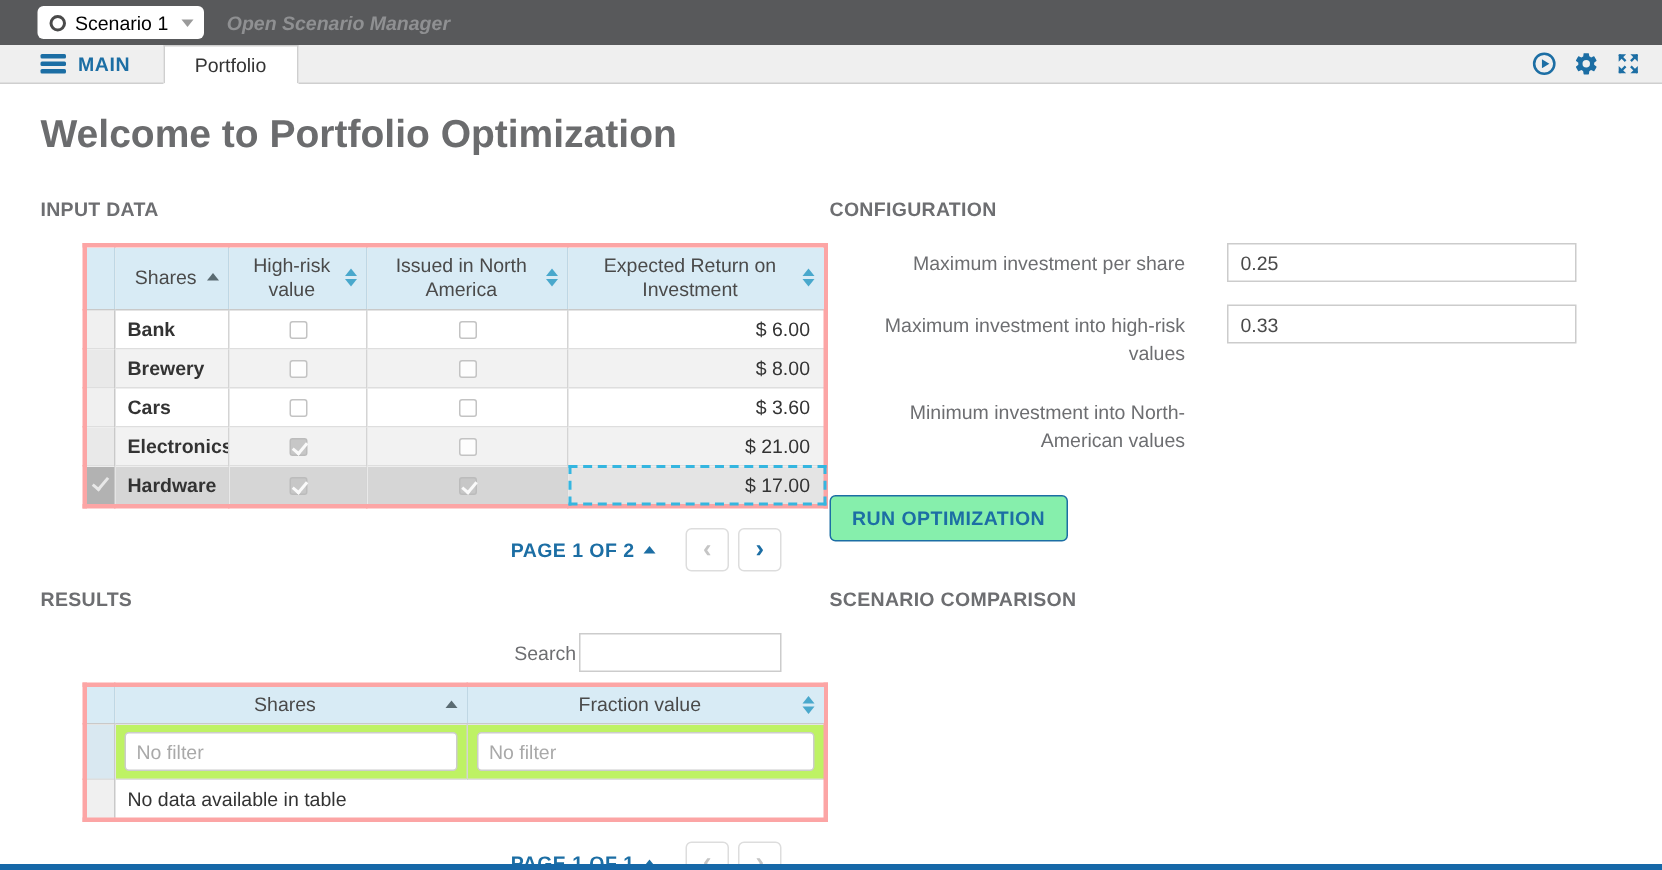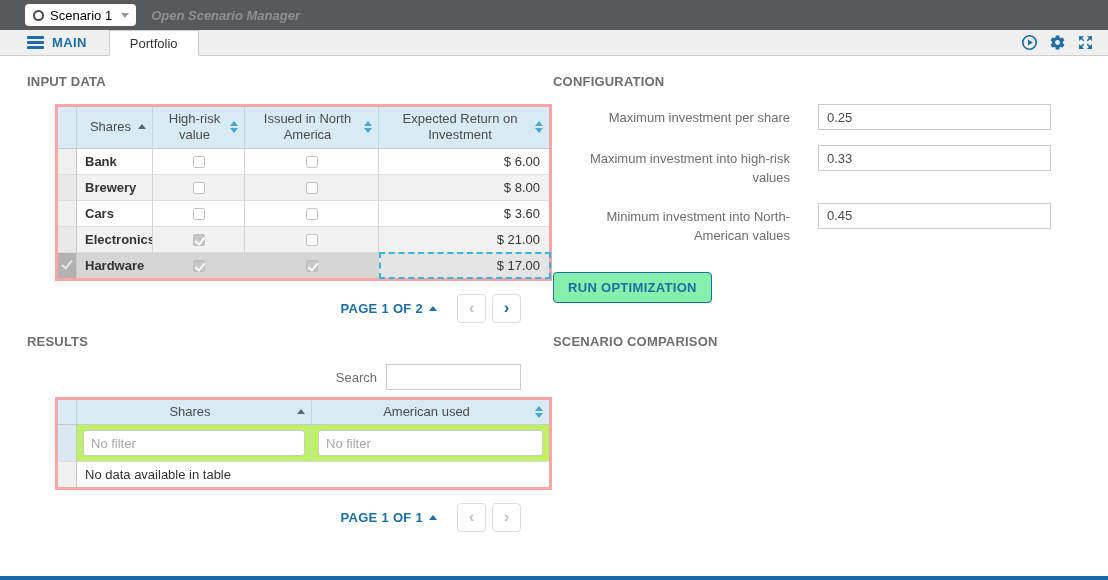--- a/index.html
+++ b/index.html
@@ -87,21 +87,21 @@
   
   .cfg-row { display:flex; align-items:flex-start; margin-bottom:15px; }
   .cfg-label { width:265px; padding-right:28px; text-align:right; font-size:13px; color:#6d6e71; line-height:1.45; padding-top:5px; }
   .cfg-input { width:233px; height:26px; border:1px solid #ccc; font-size:13px; color:#4a4a4a;
                padding:0 8px; font-family:"Liberation Sans", sans-serif; outline:none; }
   .run-btn { margin-top:12px; background:#86efac; border:1px solid #1c6ea4; border-radius:4px;
              color:#1c6ea4; font-size:13px; font-weight:bold; letter-spacing:.3px;
              padding:7px 14px; cursor:pointer; font-family:"Liberation Sans", sans-serif; }
 
   
-  .search-row { width:494px; display:flex; justify-content:flex-end; align-items:center; gap:9px; margin-bottom:7px; }
+  .search-row { width:494px; display:flex; justify-content:flex-end; align-items:center; gap:2px; margin-bottom:7px; }
   .search-label { font-size:13px; color:#6d6e71; }
   .search-input { width:135px; height:26px; border:1px solid #ccc; font-size:13px; padding:0 6px;
                   font-family:"Liberation Sans", sans-serif; outline:none; color:#4a4a4a; }
   td.filter-cell { padding:5px 6px; background:#bef264; }
   td.filter-gutter { background:#d9e8f1; border-right:1px solid #c9c9c9; }
   .filter-input { width:100%; height:26px; border:1px solid #ccc; border-radius:3px; font-size:13px;
                   padding:0 7px; font-family:"Liberation Sans", sans-serif; outline:none; color:#4a4a4a; }
   .filter-input::placeholder { color:#a9a9a9; }
   td.nodata { padding:5px 8px; color:#333; }
 
@@ -150,20 +150,21 @@
           <path d="M14 3h7v7z"></path>
             <path d="M3 14v7h7z"></path>
             <path d="M21 14v7h-7z"></path>
             <path d="M3 10V3h7z"></path>
         </g>
       </svg>
     </div>
   </div>
 
   <div class="content">
+    <div class="page-title">Welcome to Portfolio Optimization</div>
 
     <div class="grid">
 
       <div class="cell">
         <div class="section-title">INPUT DATA</div>
         <table class="dtable">
           <colgroup>
               <col style="width:20px">
               <col style="width:76px">
               <col style="width:92px">
@@ -255,21 +256,20 @@
         <div class="cfg-row">
           <div class="cfg-label">Maximum investment per share</div>
           <input class="cfg-input" type="text" value="0.25" style="">
         </div>
         <div class="cfg-row">
           <div class="cfg-label">Maximum investment into high-risk values</div>
           <input class="cfg-input" type="text" value="0.33" style="">
         </div>
         <div class="cfg-row">
           <div class="cfg-label">Minimum investment into North-American values</div>
-          <input class="cfg-input" type="text" value="0.45" style="">
         </div>
         <button class="run-btn">RUN OPTIMIZATION</button>
       </div>
 
       <div class="cell">
         <div class="section-title">RESULTS</div>
         <div class="search-row">
           <span class="search-label">Search</span>
           <input class="search-input" type="text" value="" style="">
         </div>
@@ -280,21 +280,21 @@
               <col style="width:239px">
             </colgroup>
           <tbody>
               <tr>
             <th class="gutter-h" style="height:23px"></th>
             <th>
               <span>Shares</span>
               <span class="sort-asc"></span>
             </th>
             <th>
-              <span>American used</span>
+              <span>Fraction value</span>
               <span class="sort-both">
                     <i class="up"></i>
                     <i class="dn"></i>
                   </span>
             </th>
           </tr>
           <tr>
             <td class="filter-gutter"></td>
             <td class="filter-cell">
               <input class="filter-input" type="text" placeholder="No filter" style="">

